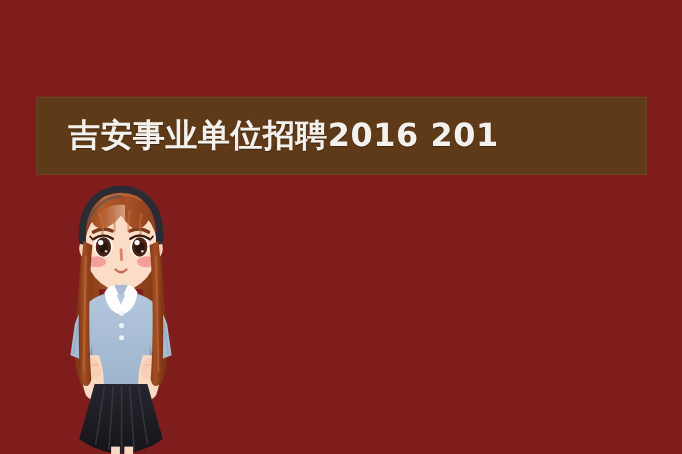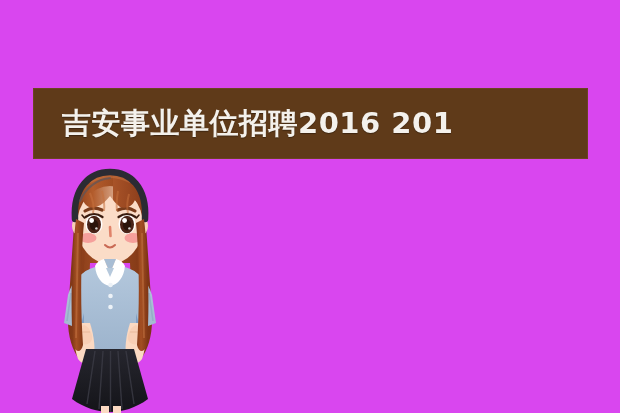--- a/index.html
+++ b/index.html
@@ -9,21 +9,21 @@
   body {
     width: 620px;
     height: 413px;
     overflow: hidden;
     font-family: "Liberation Sans", "DejaVu Sans", sans-serif;
   }
   #poster {
     position: relative;
     width: 620px;
     height: 413px;
-    background: #d946ef;
+    background: #7f1d1d;
     overflow: hidden;
   }
 
   
   #title-banner {
     position: absolute;
     left: 33px;
     top: 88px;
     width: 555px;
     height: 71px;

